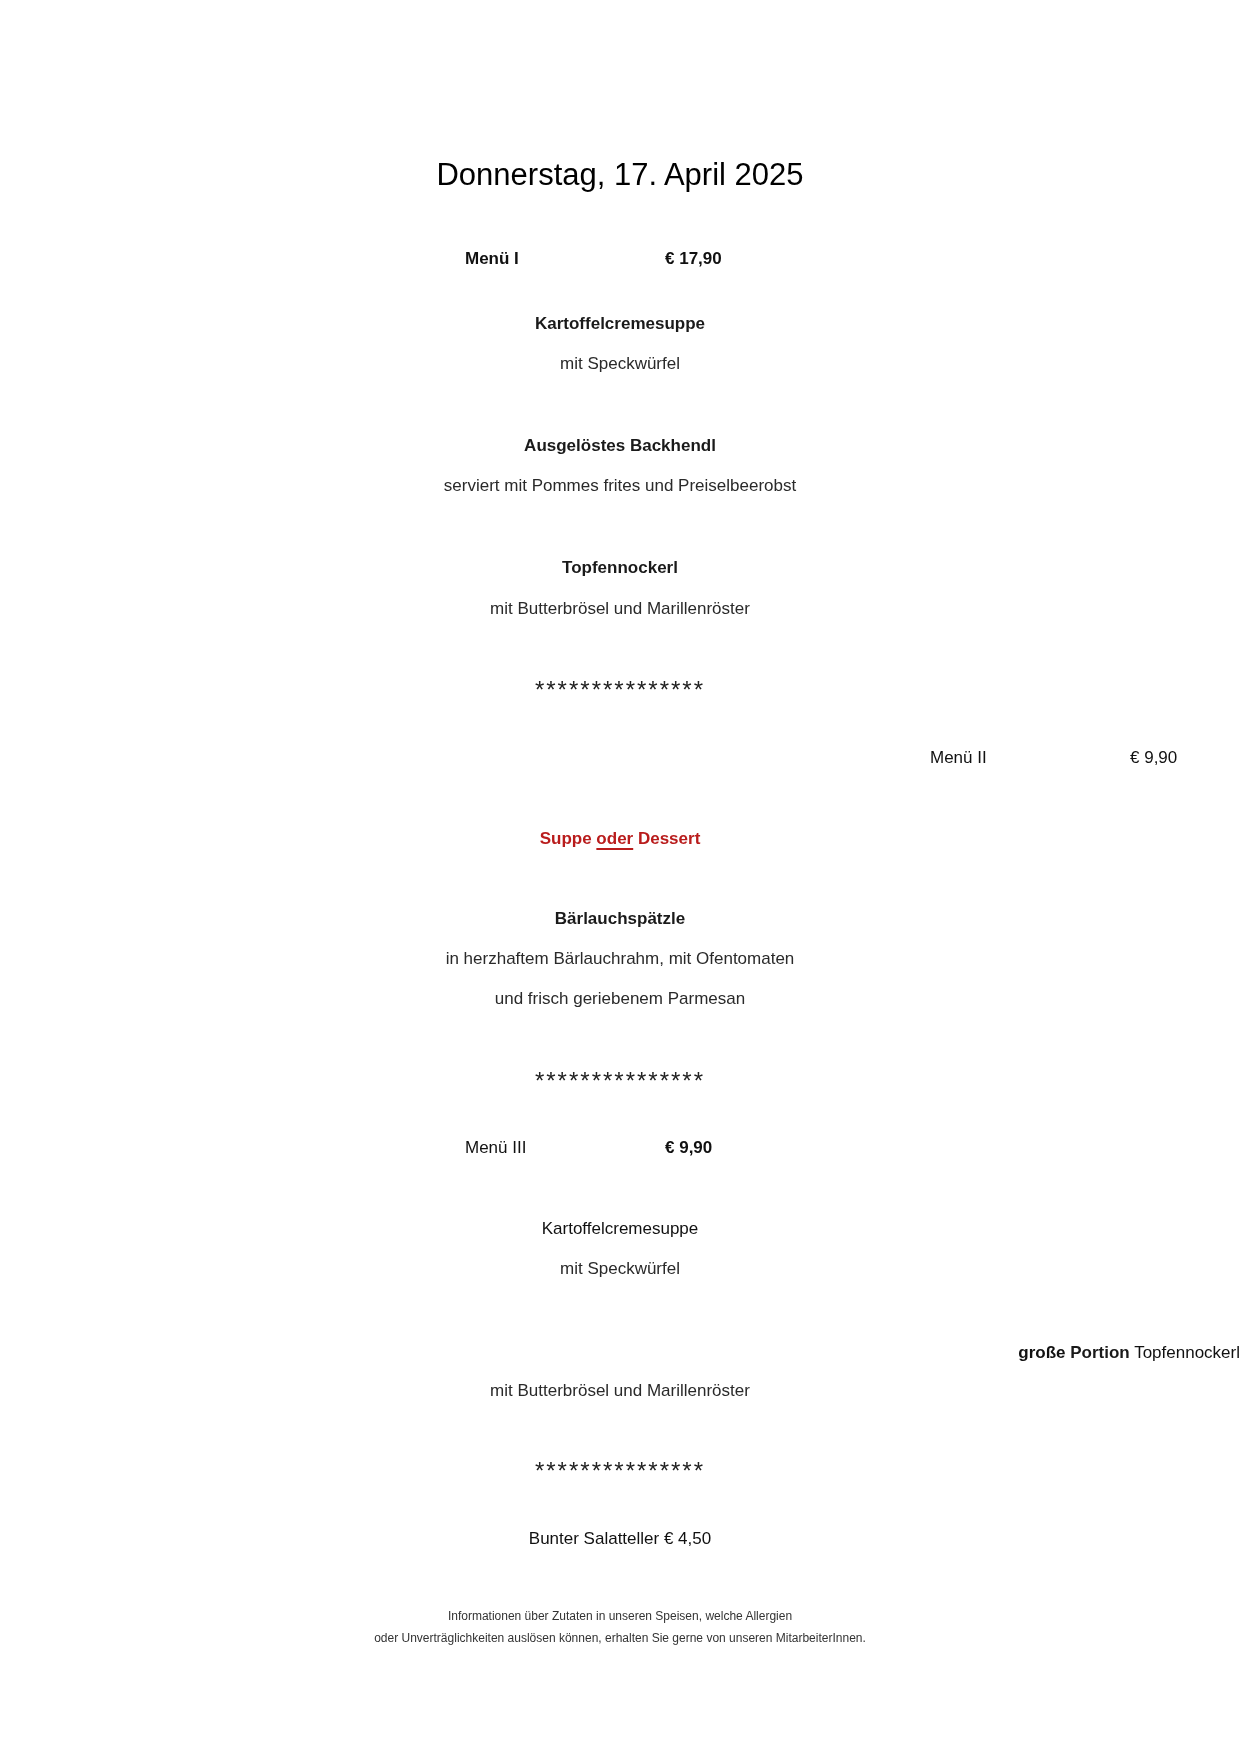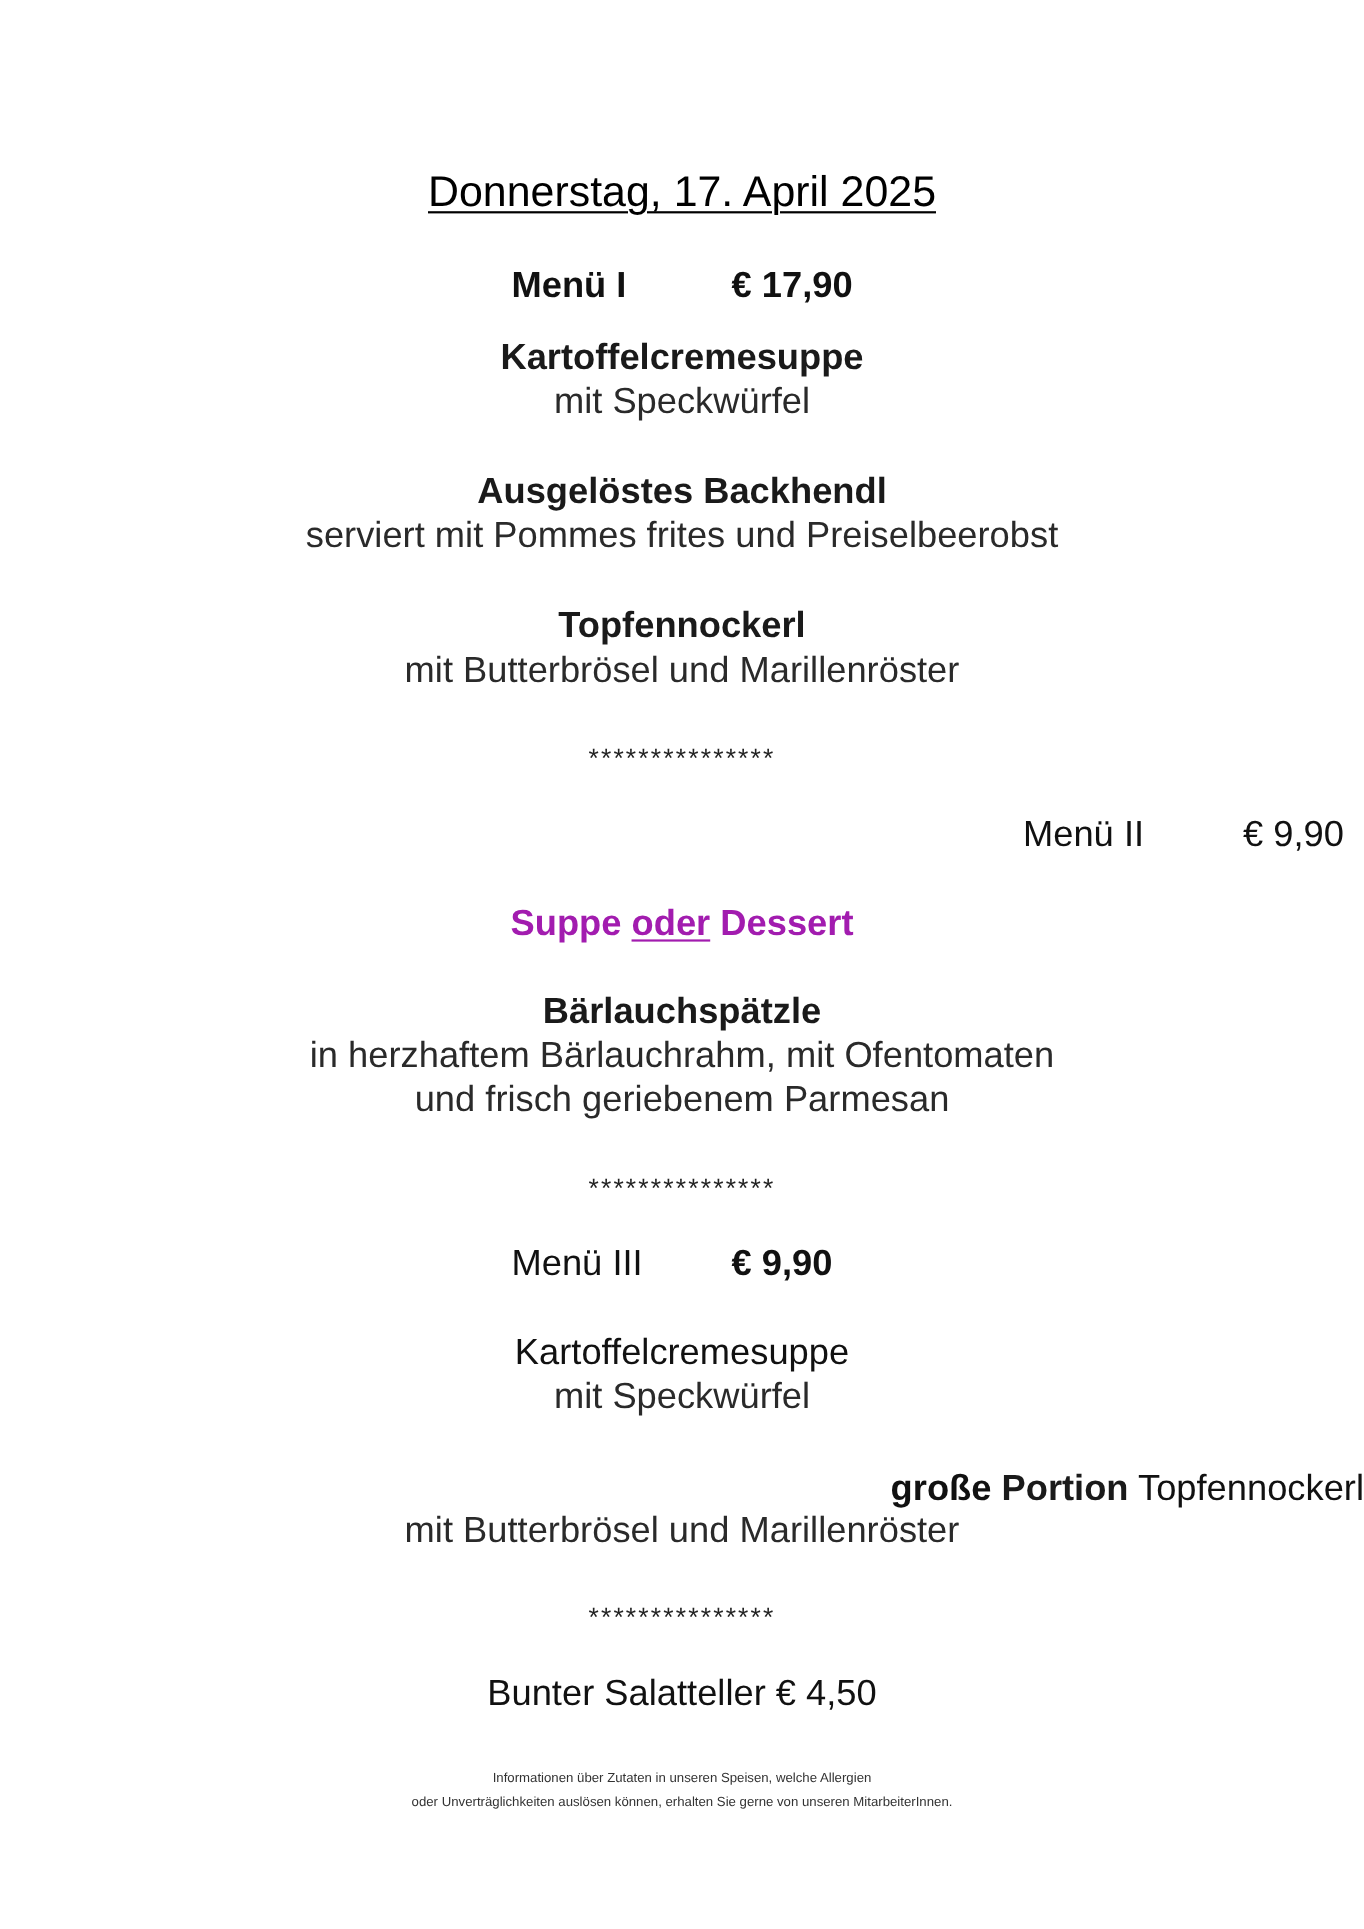--- a/index.html
+++ b/index.html
@@ -14,29 +14,28 @@
       overflow: hidden;
       font-family: "Liberation Sans", sans-serif;
       color: #111111;
     }
     .line {
       position: absolute;
       left: 0;
       width: 1240px;
       text-align: center;
       white-space: nowrap;
-      font-size: 33px;
+      font-size: 17px;
       line-height: 36px;
       height: 36px;
     }
     .title {
-      font-size: 39px;
+      font-size: 31px;
       line-height: 40px;
       height: 40px;
-      text-decoration: underline;
       text-underline-offset: 5px;
       text-decoration-thickness: 2px;
       color: #000;
     }
     .menu-head {
       display: flex;
       justify-content: center;
     }
     .menu-head .name {
       display: inline-block;
@@ -80,21 +79,21 @@
 <div class="line light" style="top:468px;">serviert mit Pommes frites und Preiselbeerobst</div>
 <div class="line semibold" style="top:550px;">Topfennockerl</div>
 <div class="line light" style="top:591px;">mit Butterbrösel und Marillenröster</div>
 
 <div class="line stars" style="top:672px;">***************</div>
 
 <div class="line menu-head normal" style="top:740px;">
   <span class="name">Menü II</span>
   <span class="price">€ 9,90</span>
 </div>
-<div class="line" style="top:821px; font-weight:bold; color:#a21caf;">
+<div class="line" style="top:821px; font-weight:bold; color:#b91c1c;">
   <span>Suppe</span>
   <span class="u">oder</span>
   <span>Dessert</span>
 </div>
 <div class="line semibold" style="top:901px;">Bärlauchspätzle</div>
 <div class="line light" style="top:941px;">in herzhaftem Bärlauchrahm, mit Ofentomaten</div>
 <div class="line light" style="top:981px;">und frisch geriebenem Parmesan</div>
 
 <div class="line stars" style="top:1063px;">***************</div>
 

